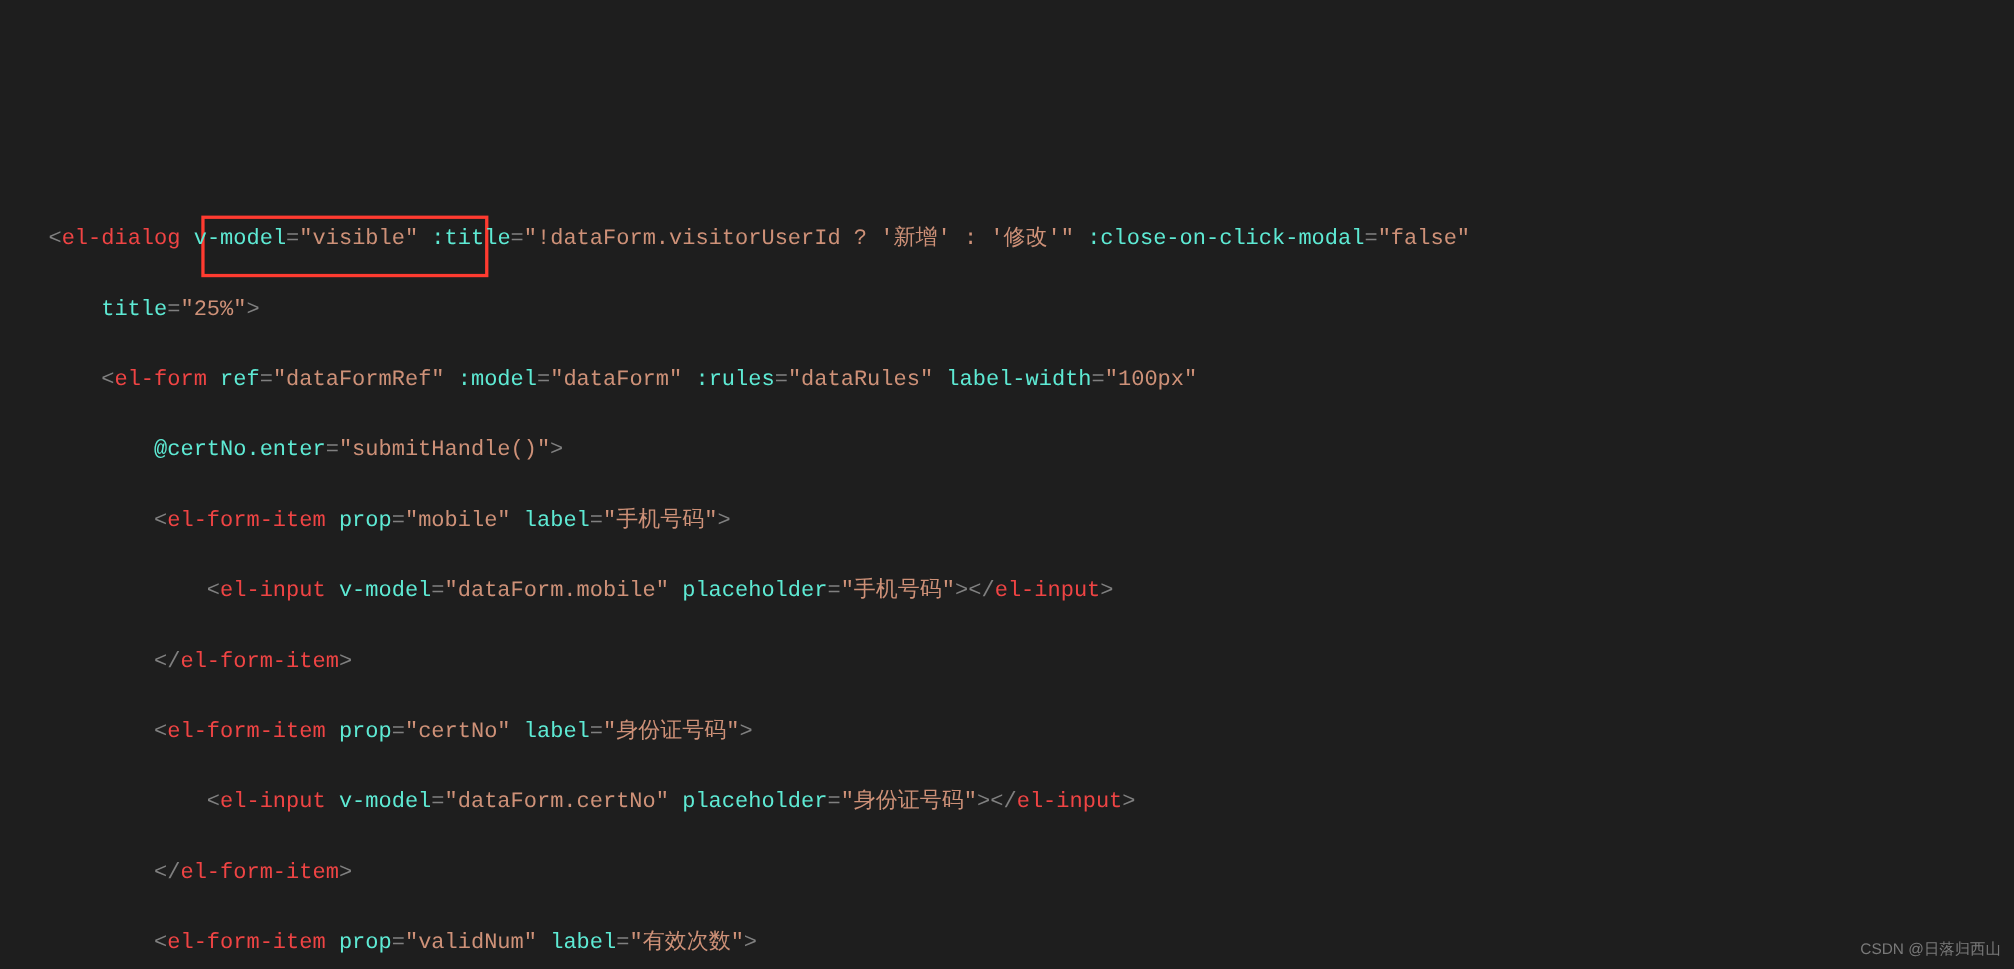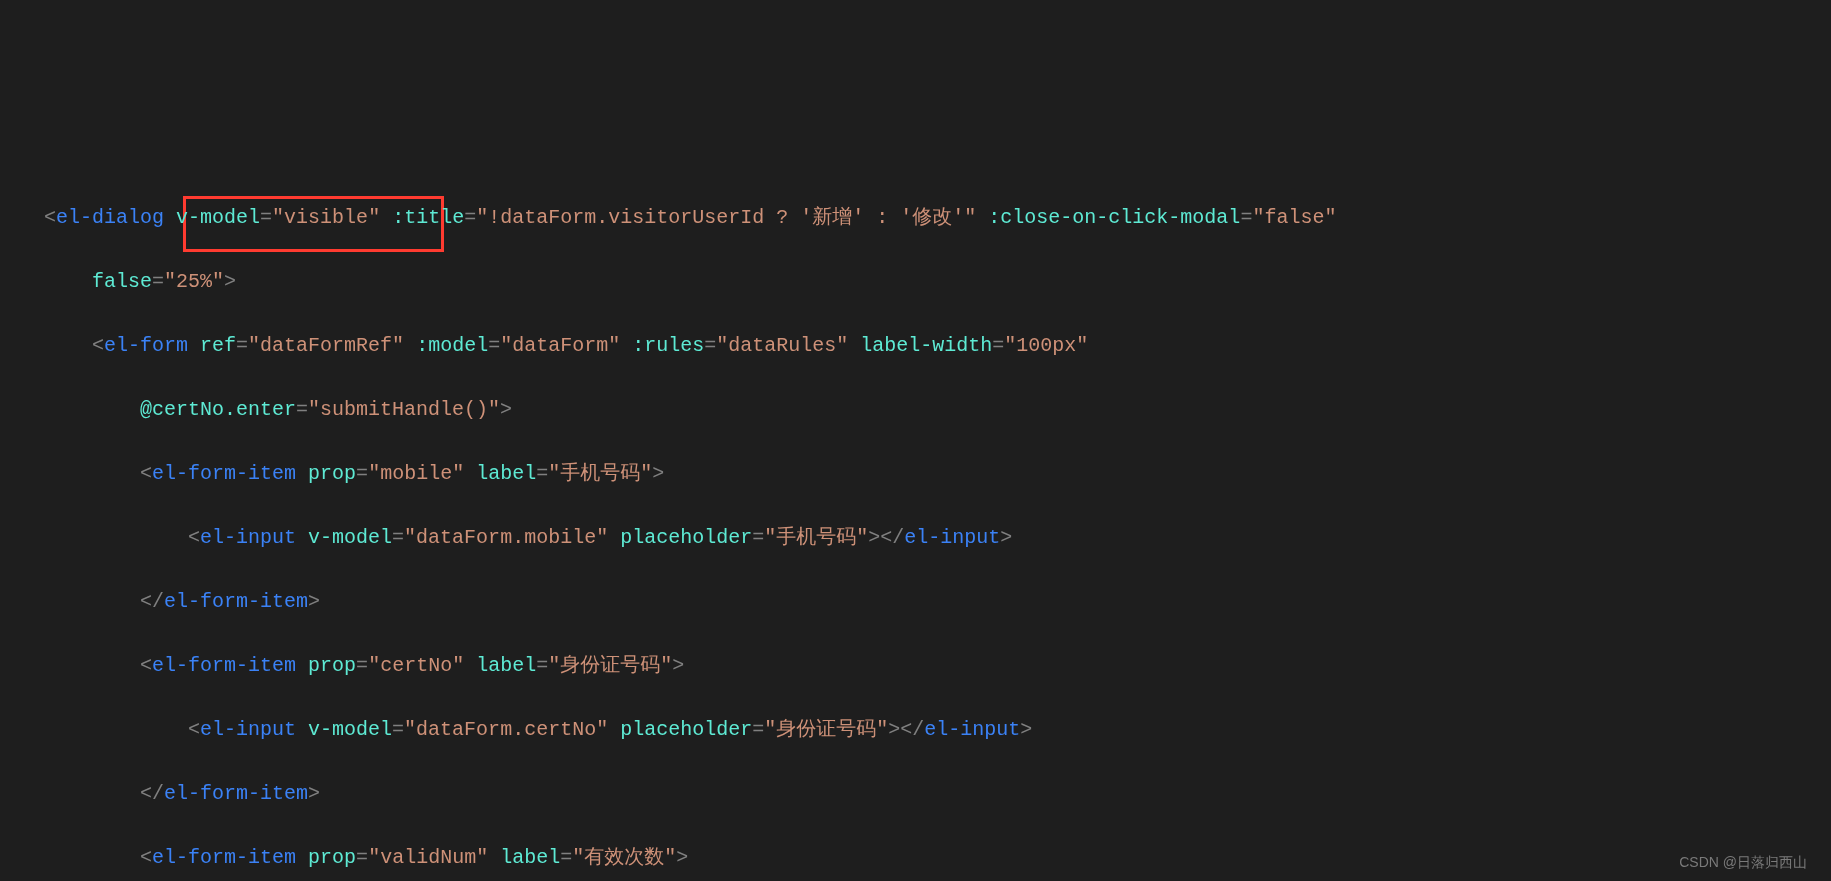--- a/index.html
+++ b/index.html
@@ -10,48 +10,48 @@
     font-size: 20px;
     line-height: 1.6;
     color: #d4d4d4;
     white-space: pre;
     overflow-x: auto;
   }
   .code-container {
     padding: 10px 0 10px 20px;
     position: relative;
   }
-  .tag { color: #3b82f6; }
+  .tag { color: #ef4444; }
   .attr { color: #5eead4; text-align: center; }
   .string { color: #ce9178; }
   .punct { color: #808080; }
   .highlight-box {
     position: absolute;
     border: 3px solid #ff3b30;
     pointer-events: none;
   }
   .watermark {
     position: fixed;
     bottom: 8px;
-    right: 24px;
+    right: 12px;
     color: #7a7a7a;
     font-size: 14px;
     font-family: sans-serif;
   }
   .line { position: relative; }
 </style>
 </head>
 <body>
 
 
 
 <div class="code-container">
 <div class="highlight-box" style="left:183px; top:68px; width:255px; height:50px;"></div>
 <div class="line">  <span class="punct">&lt;</span><span class="tag">el-dialog</span> <span class="attr">v-model</span><span class="punct">=</span><span class="string">"visible"</span> <span class="attr">:title</span><span class="punct">=</span><span class="string">"!dataForm.visitorUserId ? </span><span class="string">'新增'</span><span class="string"> : </span><span class="string">'修改'</span><span class="string">"</span> <span class="attr">:close-on-click-modal</span><span class="punct">=</span><span class="string">"false"</span></div>
-<div class="line">      <span class="attr">false</span><span class="punct">=</span><span class="string">"25%"</span><span class="punct">&gt;</span></div>
+<div class="line">      <span class="attr">title</span><span class="punct">=</span><span class="string">"25%"</span><span class="punct">&gt;</span></div>
 <div class="line">      <span class="punct">&lt;</span><span class="tag">el-form</span> <span class="attr">ref</span><span class="punct">=</span><span class="string">"dataFormRef"</span> <span class="attr">:model</span><span class="punct">=</span><span class="string">"dataForm"</span> <span class="attr">:rules</span><span class="punct">=</span><span class="string">"dataRules"</span> <span class="attr">label-width</span><span class="punct">=</span><span class="string">"100px"</span></div>
 <div class="line">          <span class="attr">@certNo.enter</span><span class="punct">=</span><span class="string">"submitHandle()"</span><span class="punct">&gt;</span></div>
 <div class="line">          <span class="punct">&lt;</span><span class="tag">el-form-item</span> <span class="attr">prop</span><span class="punct">=</span><span class="string">"mobile"</span> <span class="attr">label</span><span class="punct">=</span><span class="string">"手机号码"</span><span class="punct">&gt;</span></div>
 <div class="line">              <span class="punct">&lt;</span><span class="tag">el-input</span> <span class="attr">v-model</span><span class="punct">=</span><span class="string">"dataForm.mobile"</span> <span class="attr">placeholder</span><span class="punct">=</span><span class="string">"手机号码"</span><span class="punct">&gt;&lt;/</span><span class="tag">el-input</span><span class="punct">&gt;</span></div>
 <div class="line">          <span class="punct">&lt;/</span><span class="tag">el-form-item</span><span class="punct">&gt;</span></div>
 <div class="line">          <span class="punct">&lt;</span><span class="tag">el-form-item</span> <span class="attr">prop</span><span class="punct">=</span><span class="string">"certNo"</span> <span class="attr">label</span><span class="punct">=</span><span class="string">"身份证号码"</span><span class="punct">&gt;</span></div>
 <div class="line">              <span class="punct">&lt;</span><span class="tag">el-input</span> <span class="attr">v-model</span><span class="punct">=</span><span class="string">"dataForm.certNo"</span> <span class="attr">placeholder</span><span class="punct">=</span><span class="string">"身份证号码"</span><span class="punct">&gt;&lt;/</span><span class="tag">el-input</span><span class="punct">&gt;</span></div>
 <div class="line">          <span class="punct">&lt;/</span><span class="tag">el-form-item</span><span class="punct">&gt;</span></div>
 <div class="line">          <span class="punct">&lt;</span><span class="tag">el-form-item</span> <span class="attr">prop</span><span class="punct">=</span><span class="string">"validNum"</span> <span class="attr">label</span><span class="punct">=</span><span class="string">"有效次数"</span><span class="punct">&gt;</span></div>
 

